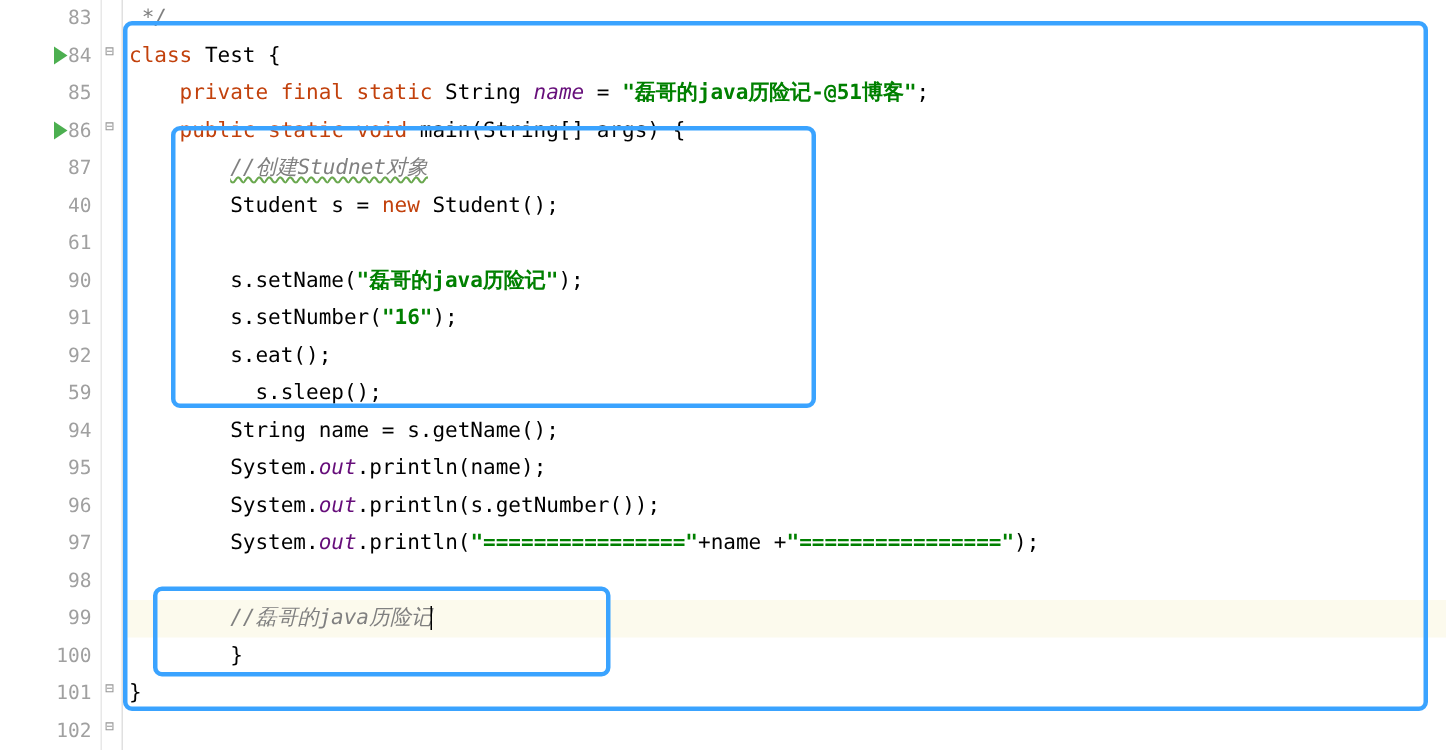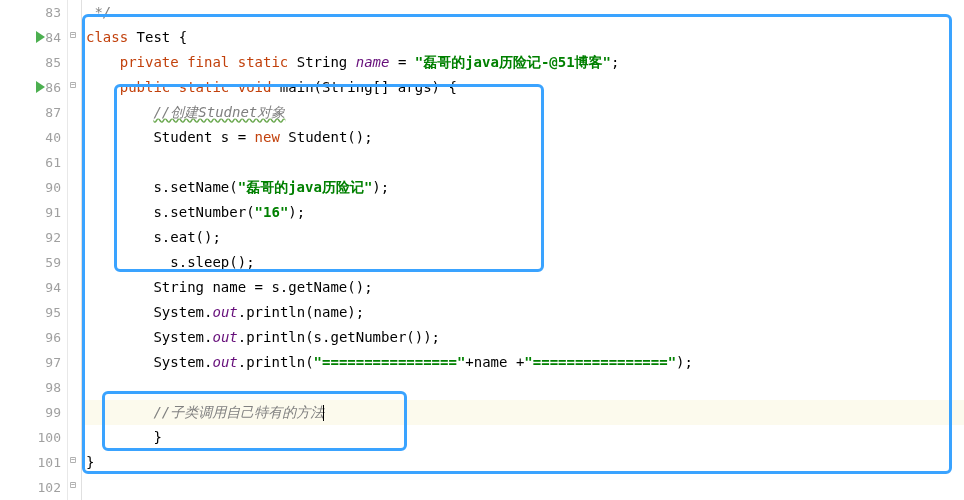--- a/index.html
+++ b/index.html
@@ -152,17 +152,17 @@
     <div class="code-line"></div>
     <div class="code-line">        <span class="plain">s.setName(</span><span class="str">"磊哥的java历险记"</span><span class="plain">);</span></div>
     <div class="code-line">        <span class="plain">s.setNumber(</span><span class="str">"16"</span><span class="plain">);</span></div>
     <div class="code-line">        <span class="plain">s.eat();</span></div>
     <div class="code-line">        <span class="plain">  s.sleep();</span></div>
     <div class="code-line">        <span class="plain">String name = s.getName();</span></div>
     <div class="code-line">        <span class="plain">System.</span><span class="field">out</span><span class="plain">.println(name);</span></div>
     <div class="code-line">        <span class="plain">System.</span><span class="field">out</span><span class="plain">.println(s.getNumber());</span></div>
     <div class="code-line">        <span class="plain">System.</span><span class="field">out</span><span class="plain">.println(</span><span class="str">"================"</span><span class="plain">+name +</span><span class="str">"================"</span><span class="plain">);</span></div>
     <div class="code-line"></div>
-    <div class="code-line caret-line">        <span class="comment">//子类调用自己特有的方法</span><span class="caret"></span></div>
+    <div class="code-line caret-line">        <span class="comment">//磊哥的java历险记</span><span class="caret"></span></div>
     <div class="code-line">        <span class="plain">}</span></div>
     <div class="code-line"><span class="plain">}</span></div>
   </div>
 </div>
 
 </body></html>

